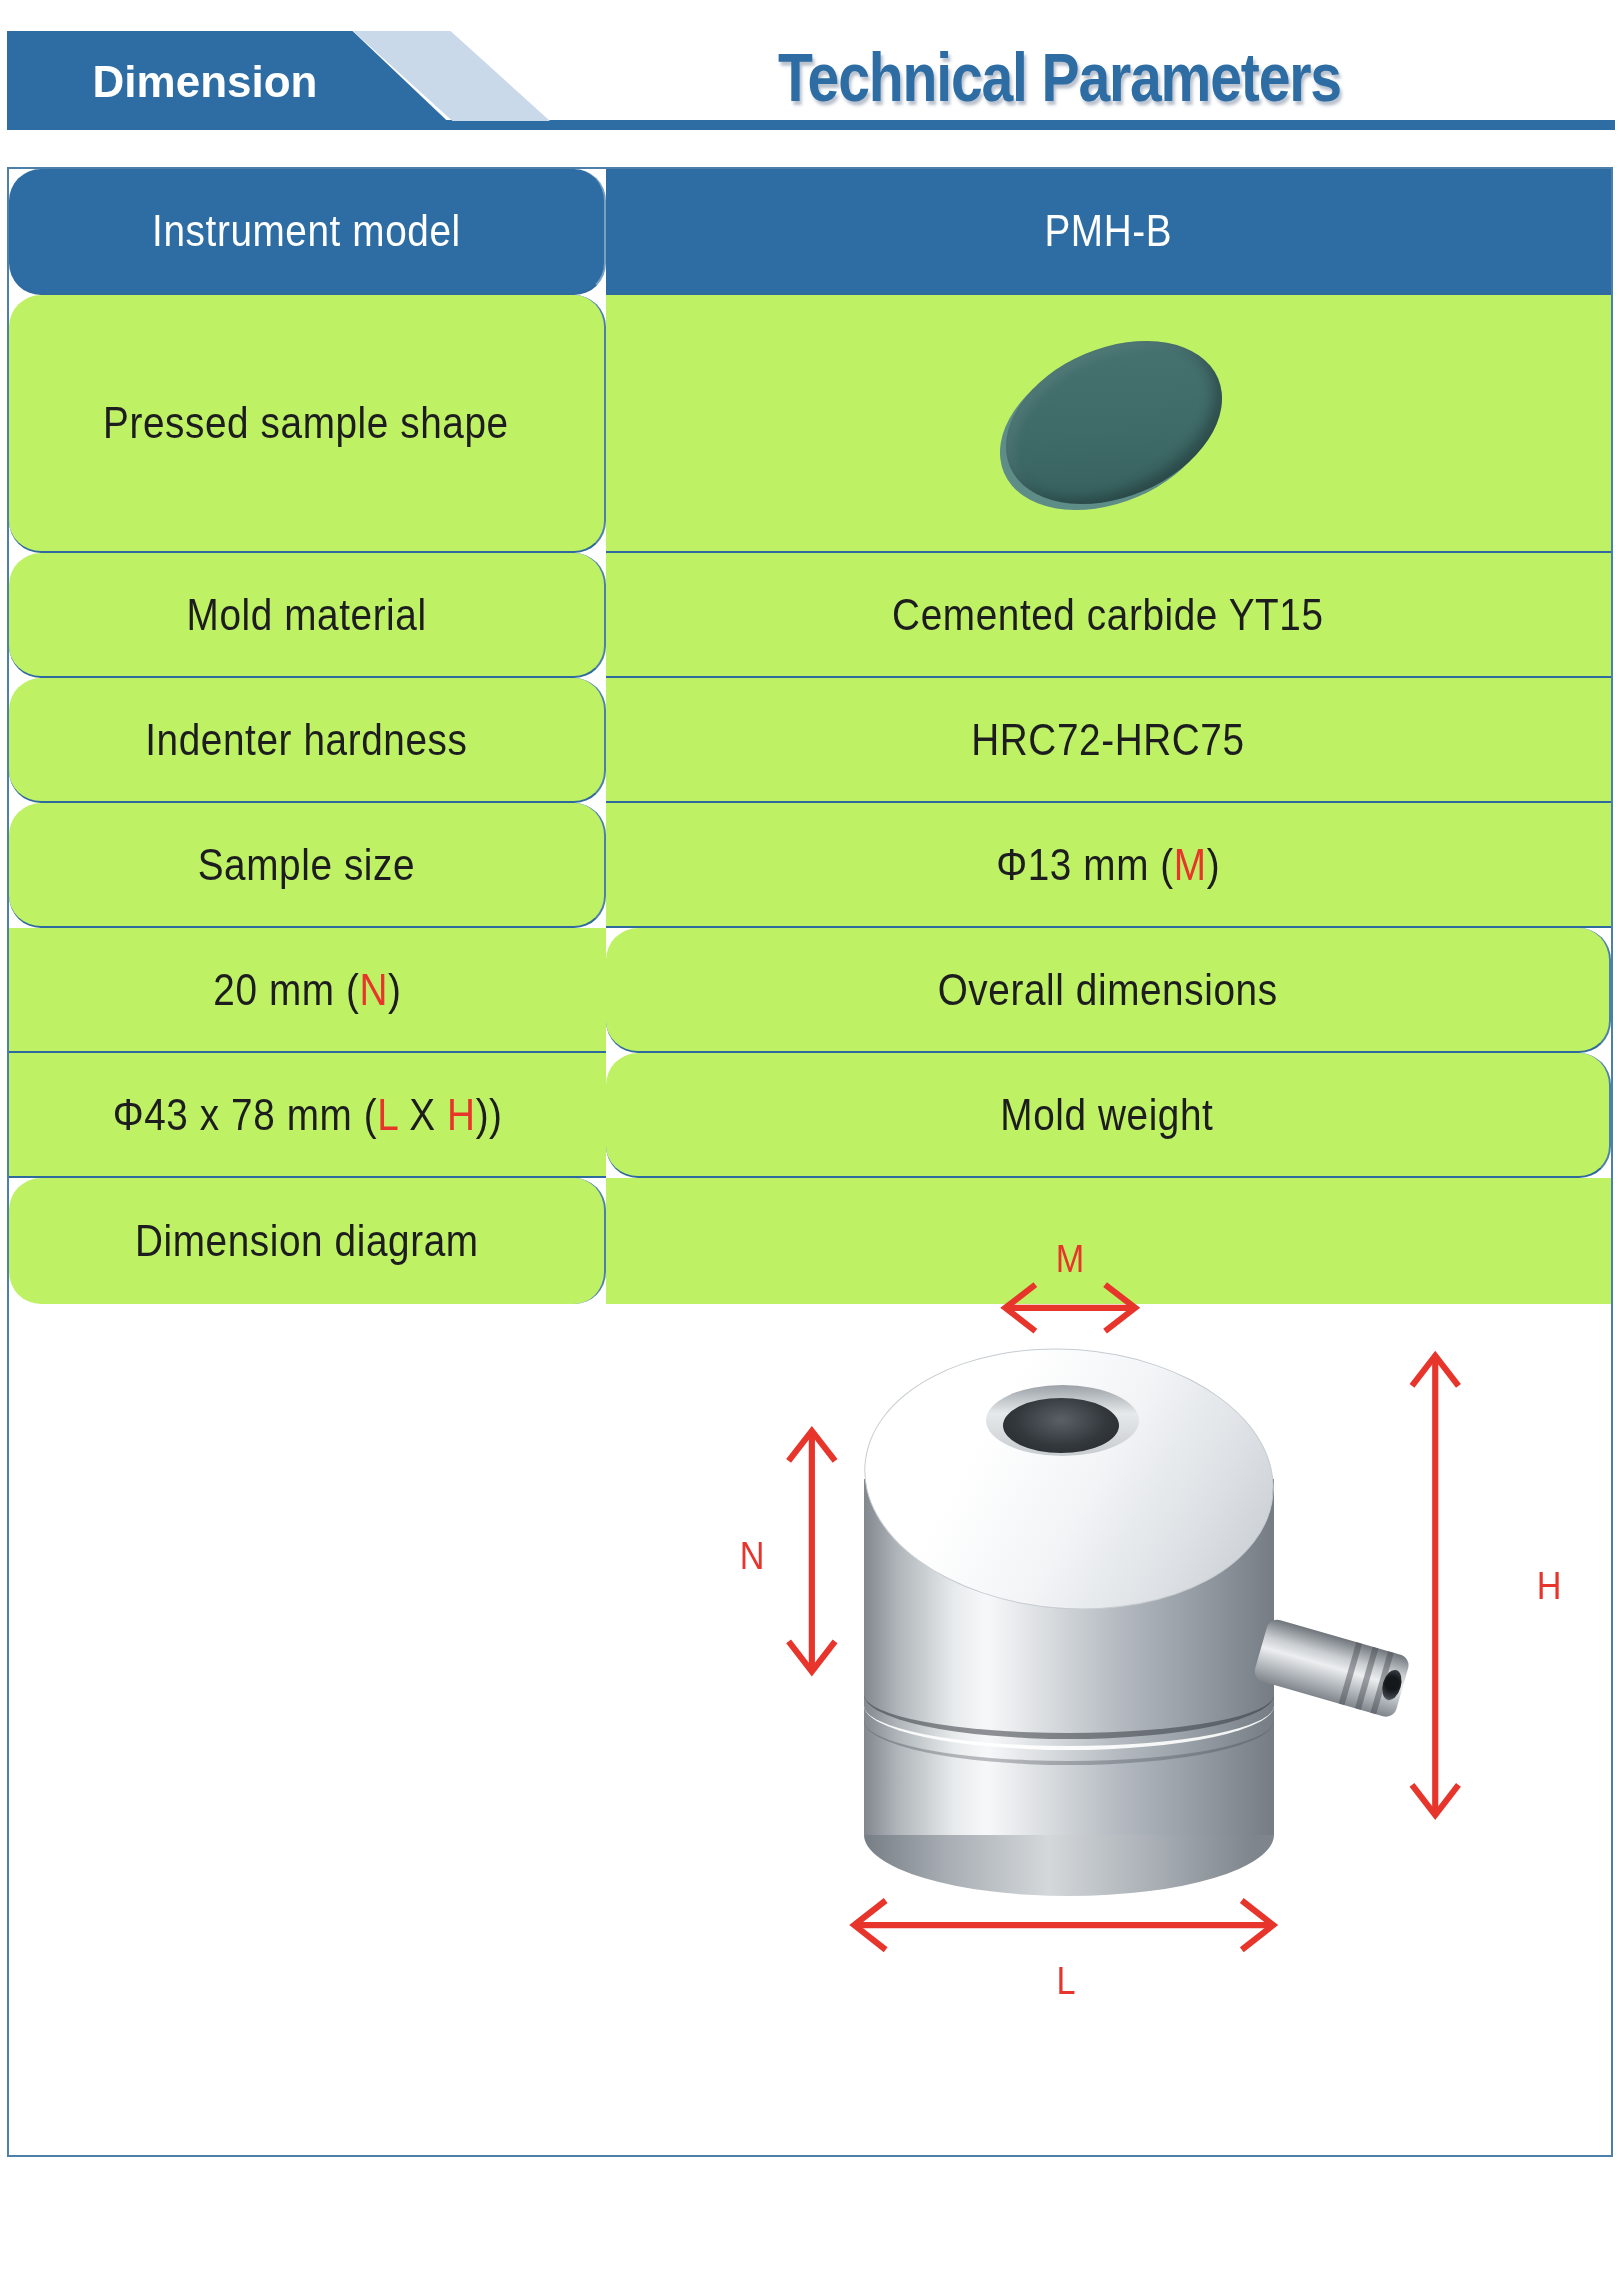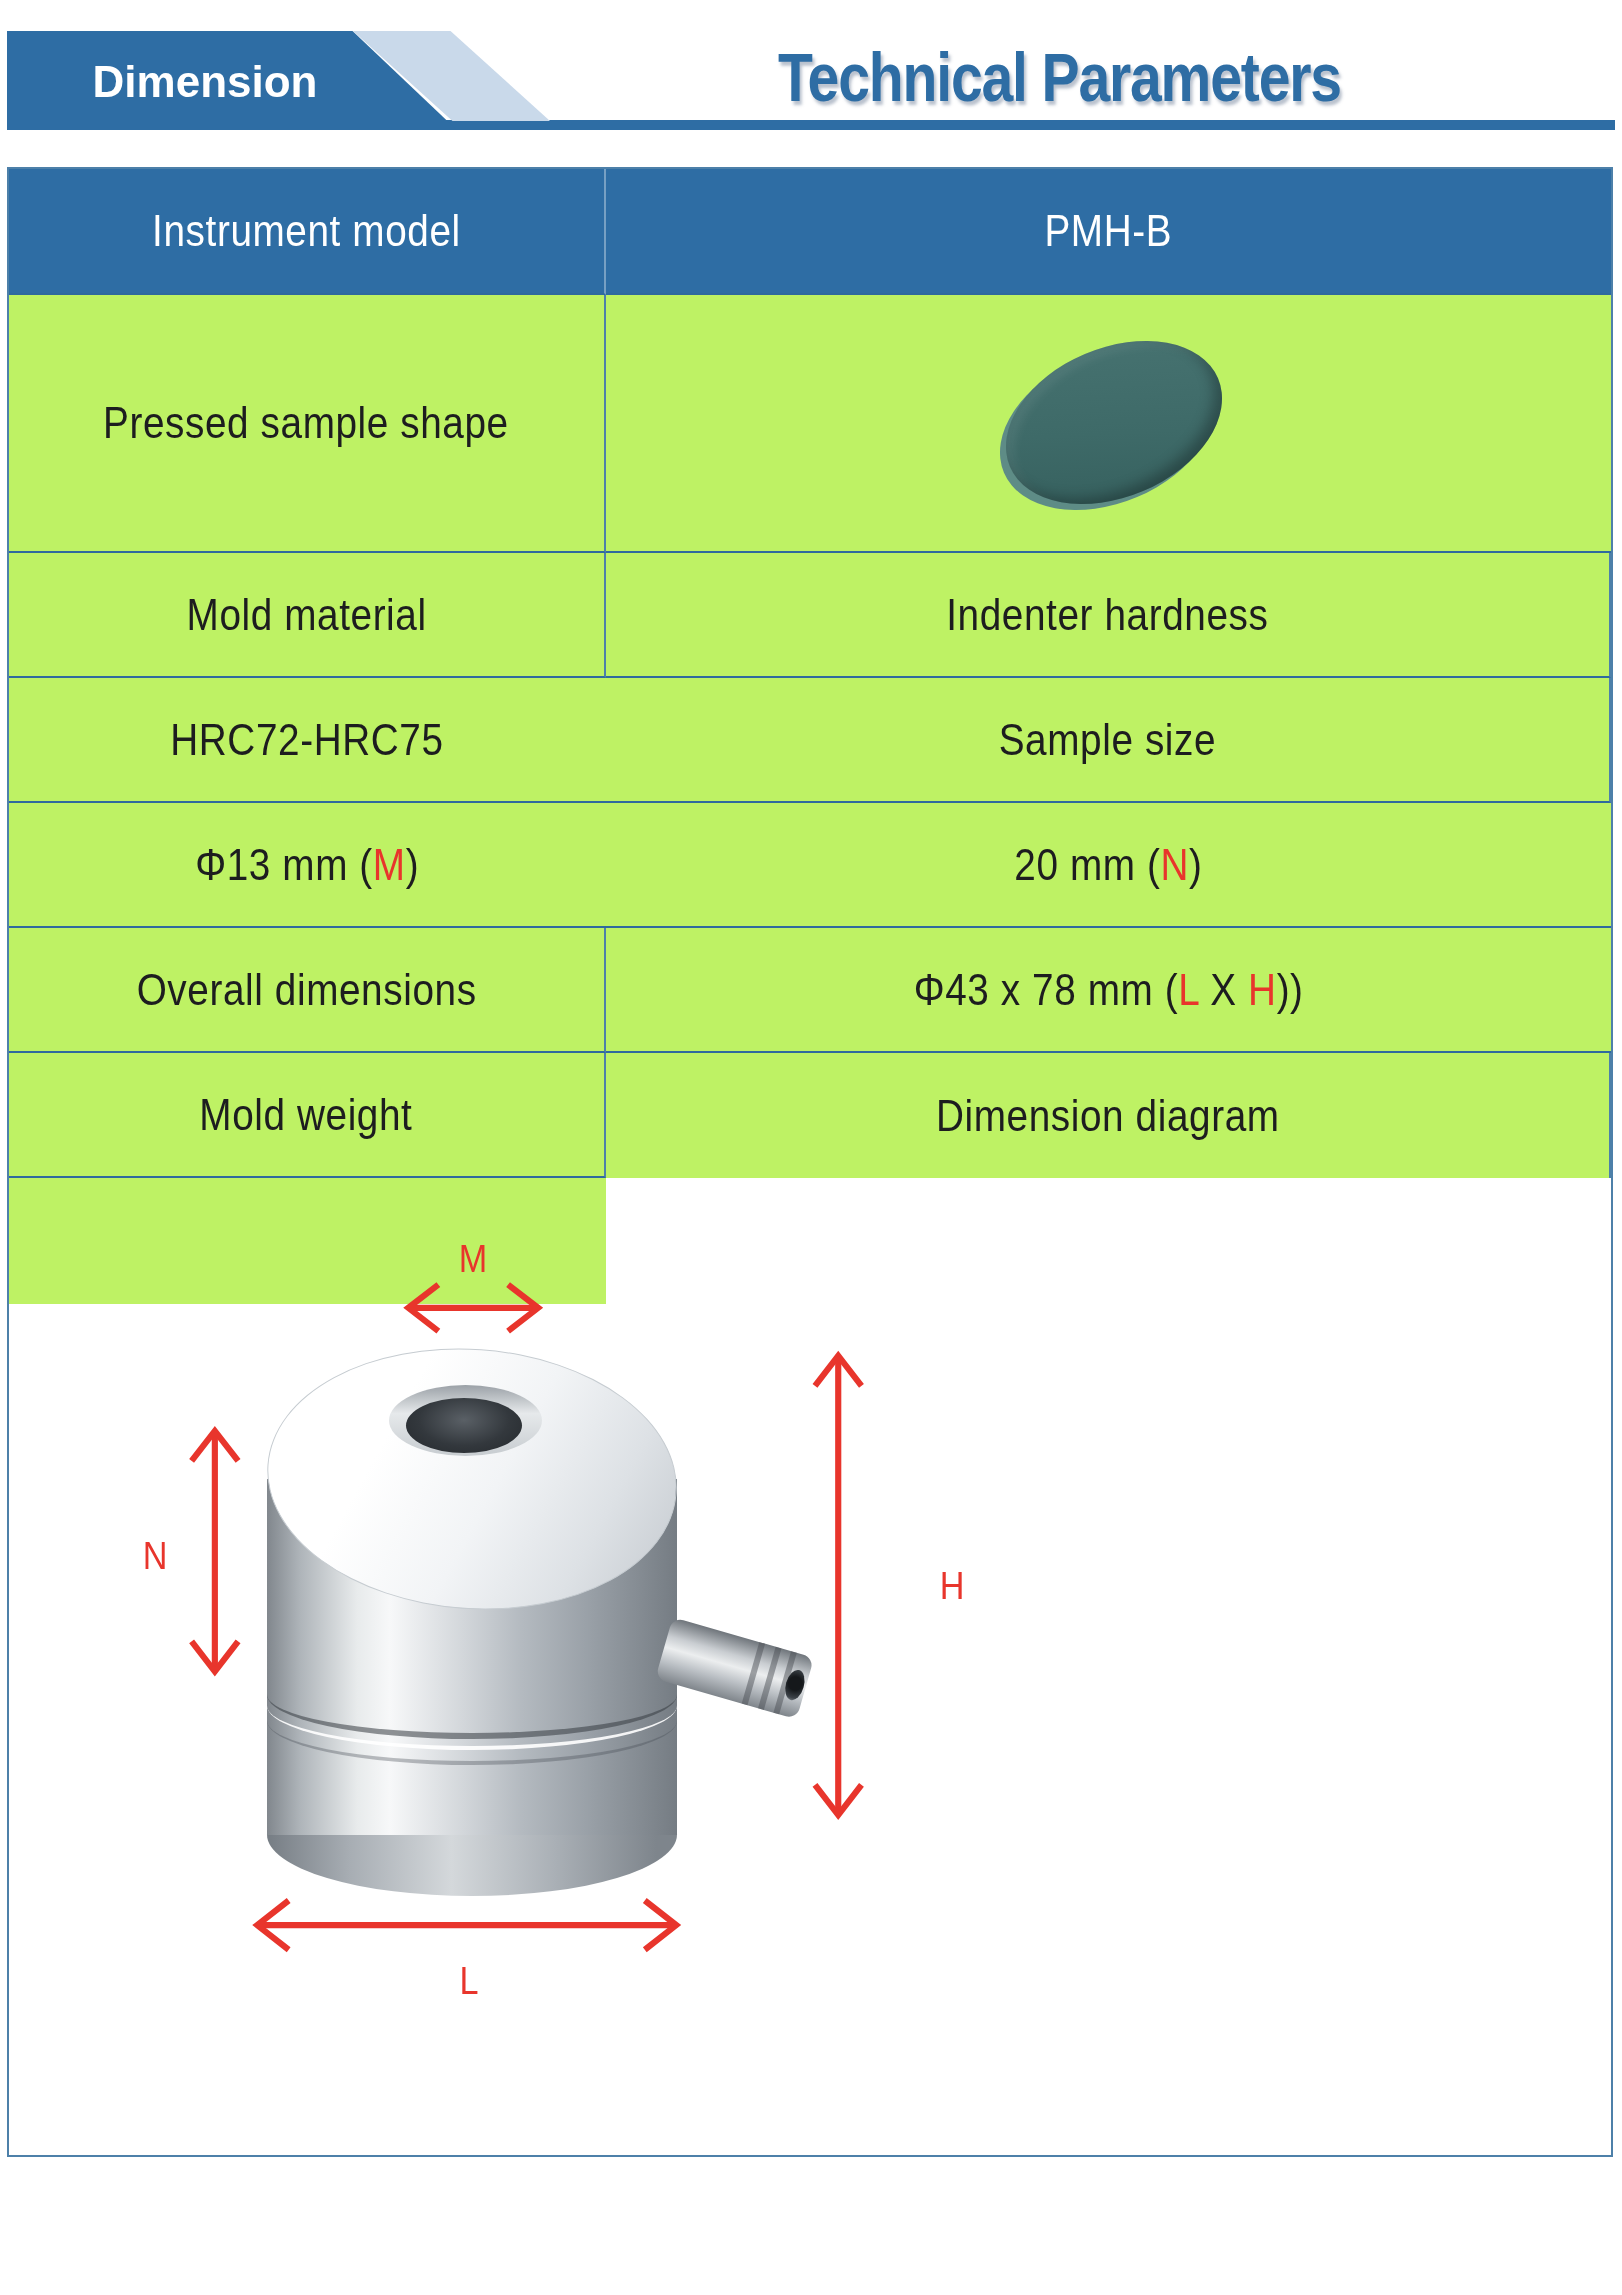--- a/index.html
+++ b/index.html
@@ -21,21 +21,21 @@
         text-shadow:2.7px 4.1px 3.4px rgba(80,100,130,.40);}
 
   
   .tbl{position:absolute;left:6.8px;top:167px;width:1606px;box-sizing:border-box;
        border:2.1px solid #4d80a9;display:grid;
        grid-template-columns:597px 1005px;
        grid-template-rows:126px 258px 125px 125px 125px 125px 125px 126px 851px;}
   .cell{box-sizing:border-box;display:flex;align-items:center;justify-content:center;
         border-bottom:2.7px solid #2f6a9e;background:#bef264;}
   .cell.last{border-bottom:none;}
-  .cell.lab{border-right:2.1px solid #4d80a9;}
+  .cell.lab{border-right:2.1px solid #4d80a9;border-radius:32px;}
   .cell.hdr{background:#2e6da4;color:#ffffff;border-bottom:2.7px solid #2f6a9e;}
   .cell.hdr.lab{border-right:2.1px solid rgba(255,255,255,.35);}
   .ctext{font-size:45px;letter-spacing:0.7px;white-space:nowrap;transform:scaleX(.86);transform-origin:50% 50%;}
   .red{color:#e8352c;}
   .cell.imgcell{position:relative;justify-content:flex-start;align-items:flex-start;}
 
   
   .disc-back{position:absolute;left:389px;top:59px;width:226px;height:149px;border-radius:50%;
         background:#5e8c86;transform:rotate(-23deg);}
   .disc{position:absolute;left:395px;top:53px;width:226px;height:149px;border-radius:50%;
@@ -95,20 +95,23 @@
     <div class="cell lab">
       <span class="ctext">Pressed sample shape</span>
     </div>
     <div class="cell imgcell">
       <div class="disc-back"></div>
       <div class="disc"></div>
     </div>
 
     <div class="cell lab">
       <span class="ctext">Mold material</span>
+    </div>
+    <div class="cell">
+      <span class="ctext">Cemented carbide YT15</span>
     </div>
 
     <div class="cell lab">
       <span class="ctext">Indenter hardness</span>
     </div>
     <div class="cell">
       <span class="ctext">HRC72-HRC75</span>
     </div>
 
     <div class="cell lab">

